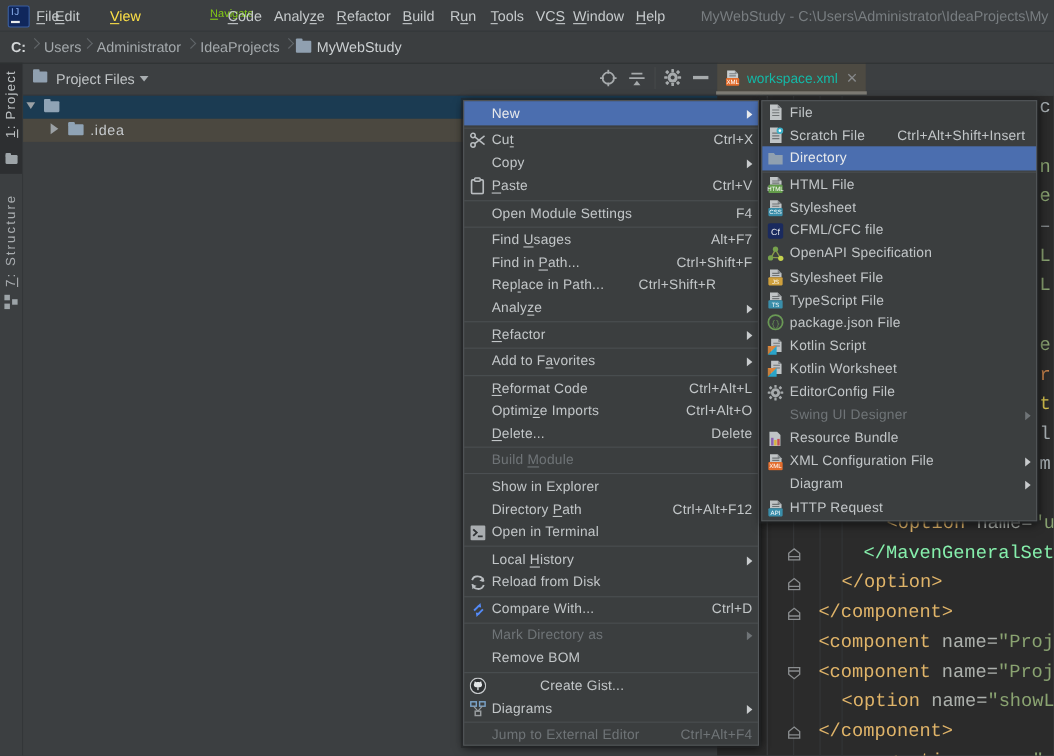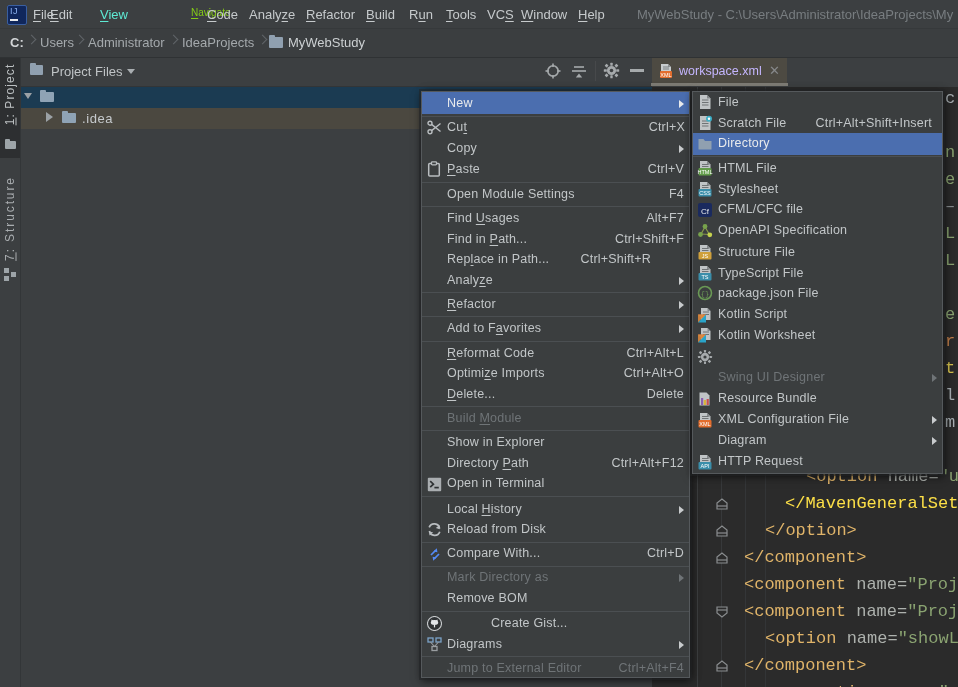--- a/index.html
+++ b/index.html
@@ -17,21 +17,21 @@
 svg{position:absolute;}
 </style></head><body>
 <div id="root">
 
 <div class="abs" style="left:0;top:0;width:958px;height:28px;background:#3c3f41;"></div>
 <div class="abs" style="left:7px;top:5px;width:18px;height:18px;background:#10275c;border:1px solid #3a5fa0;border-radius:2px;"></div>
 <div class="abs" style="left:10px;top:6px;font-size:9px;font-weight:normal;color:#8fb4f2;letter-spacing:0.5px;">IJ</div>
 <div class="abs" style="left:10px;top:19px;width:8px;height:1.5px;background:#e8eaec;"></div>
 <div class="mi" style="left:33px;top:7px;font-size:13px;color:#c6cacc;"><u>F</u>ile</div>
 <div class="mi" style="left:50px;top:7px;font-size:13px;color:#c6cacc;"><u>E</u>dit</div>
-<div class="mi" style="left:100px;top:7px;font-size:13px;color:#5eead4;"><u>V</u>iew</div>
+<div class="mi" style="left:100px;top:7px;font-size:13px;color:#fde047;"><u>V</u>iew</div>
 <div class="mi" style="left:143px;top:7px;font-size:10px;color:#84cc16;margin-left:48px;"><u>N</u>avigate</div>
 <div class="mi" style="left:207px;top:7px;font-size:13px;color:#c6cacc;"><u>C</u>ode</div>
 <div class="mi" style="left:249px;top:7px;font-size:13px;color:#c6cacc;">Analy<u>z</u>e</div>
 <div class="mi" style="left:306px;top:7px;font-size:13px;color:#c6cacc;"><u>R</u>efactor</div>
 <div class="mi" style="left:366px;top:7px;font-size:13px;color:#c6cacc;"><u>B</u>uild</div>
 <div class="mi" style="left:409px;top:7px;font-size:13px;color:#c6cacc;">R<u>u</u>n</div>
 <div class="mi" style="left:446px;top:7px;font-size:13px;color:#c6cacc;"><u>T</u>ools</div>
 <div class="mi" style="left:487px;top:7px;font-size:13px;color:#c6cacc;">VC<u>S</u></div>
 <div class="mi" style="left:521px;top:7px;font-size:13px;color:#c6cacc;"><u>W</u>indow</div>
 <div class="mi" style="left:578px;top:7px;font-size:13px;color:#c6cacc;"><u>H</u>elp</div>
@@ -97,30 +97,30 @@
 <div class="abs" style="left:652px;top:57px;width:135px;height:27px;background:#4d4a42;"></div>
 <div class="abs" style="left:651px;top:83px;width:137px;height:3px;background:#7f7d76;"></div>
 <svg style="left:658px;top:63px;" width="16" height="16" viewBox="0 0 16 16">
 <path d="M3 1 h7 l3 3 v4 H3 Z" fill="#c8ccce"></path>
 <path d="M10 1 l3 3 h-3 Z" fill="#8e9294"></path>
 <line x1="5" y1="4" x2="11" y2="4" stroke="#7d8183" stroke-width="1"></line>
 <line x1="5" y1="6" x2="11" y2="6" stroke="#7d8183" stroke-width="1"></line>
 <rect x="2" y="8" width="12" height="7" rx="1" fill="#e36d2d"></rect>
 <text x="8" y="13.6" font-size="5.5" fill="#fff" text-anchor="middle" font-family="Liberation Sans">XML</text>
 </svg>
-<div class="mi" style="left:679px;top:64px;font-size:12.5px;color:#c4b5fd;">workspace.xml</div>
+<div class="mi" style="left:679px;top:64px;font-size:12.5px;color:#14b8a6;">workspace.xml</div>
 <div class="mi" style="left:769px;top:63px;font-size:13px;color:#87898b;">✕</div>
 <div class="abs" style="left:0;top:57px;width:958px;height:1px;background:#2f3234;"></div>
 <div class="abs" style="left:652px;top:87px;width:306px;height:600px;overflow:hidden;">
 <div class="abs" style="left:45px;top:0;width:1px;height:600px;background:#3d3f41;"></div>
 <div class="abs" style="left:69px;top:0;width:1px;height:600px;background:#37393b;"></div>
 <div class="abs" style="left:93px;top:0;width:1px;height:600px;background:#343638;"></div>
 <div class="abs" style="left:113px;top:0;width:1px;height:600px;background:#333537;"></div>
 <div class="abs" style="left:154px;top:377px;height:26px;line-height:26px;font-family:'Liberation Mono', monospace;font-size:17px;white-space:pre;"><span style="color:#e0b469">&lt;option </span><span style="color:#adb1ad">name=</span><span style="color:#8aa371">"u</span></div>
-<div class="abs" style="left:133px;top:404px;height:26px;line-height:26px;font-family:'Liberation Mono', monospace;font-size:17px;white-space:pre;"><span style="color:#fde047">&lt;/MavenGeneralSet</span></div>
+<div class="abs" style="left:133px;top:404px;height:26px;line-height:26px;font-family:'Liberation Mono', monospace;font-size:17px;white-space:pre;"><span style="color:#86efac">&lt;/MavenGeneralSet</span></div>
 <div class="abs" style="left:113px;top:431px;height:26px;line-height:26px;font-family:'Liberation Mono', monospace;font-size:17px;white-space:pre;"><span style="color:#e0b469">&lt;/option&gt;</span></div>
 <div class="abs" style="left:92px;top:458px;height:26px;line-height:26px;font-family:'Liberation Mono', monospace;font-size:17px;white-space:pre;"><span style="color:#e0b469">&lt;/component&gt;</span></div>
 <div class="abs" style="left:92px;top:485px;height:26px;line-height:26px;font-family:'Liberation Mono', monospace;font-size:17px;white-space:pre;"><span style="color:#e0b469">&lt;component </span><span style="color:#adb1ad">name=</span><span style="color:#8aa371">"Proj</span></div>
 <div class="abs" style="left:92px;top:512px;height:26px;line-height:26px;font-family:'Liberation Mono', monospace;font-size:17px;white-space:pre;"><span style="color:#e0b469">&lt;component </span><span style="color:#adb1ad">name=</span><span style="color:#8aa371">"Proj</span></div>
 <div class="abs" style="left:113px;top:539px;height:26px;line-height:26px;font-family:'Liberation Mono', monospace;font-size:17px;white-space:pre;"><span style="color:#e0b469">&lt;option </span><span style="color:#adb1ad">name=</span><span style="color:#8aa371">"showL</span></div>
 <div class="abs" style="left:92px;top:566px;height:26px;line-height:26px;font-family:'Liberation Mono', monospace;font-size:17px;white-space:pre;"><span style="color:#e0b469">&lt;/component&gt;</span></div>
 <div class="abs" style="left:154px;top:593px;height:26px;line-height:26px;font-family:'Liberation Mono', monospace;font-size:17px;white-space:pre;"><span style="color:#e0b469">&lt;option </span><span style="color:#adb1ad">name=</span><span style="color:#8aa371">"u</span></div>
 <div class="abs" style="left:293px;top:-1px;height:26px;line-height:26px;font-family:'Liberation Mono', monospace;font-size:17px;color:#a9b0b4;">c</div>
 <div class="abs" style="left:293px;top:53px;height:26px;line-height:26px;font-family:'Liberation Mono', monospace;font-size:17px;color:#8aa371;">n</div>
 <div class="abs" style="left:293px;top:80px;height:26px;line-height:26px;font-family:'Liberation Mono', monospace;font-size:17px;color:#8aa371;">e</div>
@@ -387,21 +387,21 @@
     </div>
 <svg style="left:697px;top:244.0px;" width="16" height="16" viewBox="0 0 16 16">
 <path d="M3 1 h7 l3.5 3.5 V8 H3 Z" fill="#c0c4c6"></path>
 <path d="M10 1 l3.5 3.5 H10 Z" fill="#83878a"></path>
 <line x1="5" y1="4.5" x2="11.5" y2="4.5" stroke="#6f7375" stroke-width="1"></line>
 <line x1="5" y1="6.5" x2="11.5" y2="6.5" stroke="#6f7375" stroke-width="1"></line>
 <rect x="1.5" y="8" width="13" height="7.5" rx="1" fill="#cfa03c"></rect>
 <text x="8" y="13.8" font-size="5.5" fill="#fff" text-anchor="middle" font-family="Liberation Sans">JS</text>
 </svg>
 <div class="row" style="left:693px;top:241.5px;width:249px;">
-      <span class="lbl">Structure File</span>
+      <span class="lbl">Stylesheet File</span>
     </div>
 <svg style="left:697px;top:265.0px;" width="16" height="16" viewBox="0 0 16 16">
 <path d="M3 1 h7 l3.5 3.5 V8 H3 Z" fill="#c0c4c6"></path>
 <path d="M10 1 l3.5 3.5 H10 Z" fill="#83878a"></path>
 <line x1="5" y1="4.5" x2="11.5" y2="4.5" stroke="#6f7375" stroke-width="1"></line>
 <line x1="5" y1="6.5" x2="11.5" y2="6.5" stroke="#6f7375" stroke-width="1"></line>
 <rect x="1.5" y="8" width="13" height="7.5" rx="1" fill="#3a8eaa"></rect>
 <text x="8" y="13.8" font-size="5.5" fill="#fff" text-anchor="middle" font-family="Liberation Sans">TS</text>
 </svg>
 <div class="row" style="left:693px;top:262.5px;width:249px;">
@@ -445,20 +445,23 @@
         <rect x="7.4" y="13.2" width="2.2" height="2.8" rx="0.5"></rect>
 <rect x="1" y="7.4" width="2.8" height="2.2" rx="0.5"></rect>
         <rect x="13.2" y="7.4" width="2.8" height="2.2" rx="0.5"></rect>
 <rect x="2.5" y="2.5" width="2.6" height="2.6" rx="0.5" transform="rotate(45 3.8 3.8)"></rect>
 <rect x="11.9" y="2.5" width="2.6" height="2.6" rx="0.5" transform="rotate(45 13.2 3.8)"></rect>
 <rect x="2.5" y="11.9" width="2.6" height="2.6" rx="0.5" transform="rotate(45 3.8 13.2)"></rect>
 <rect x="11.9" y="11.9" width="2.6" height="2.6" rx="0.5" transform="rotate(45 13.2 13.2)"></rect>
 </g>
       <circle cx="8.5" cy="8.5" r="1.7" fill="#3b3e3f"></circle>
 </svg>
+<div class="row" style="left:693px;top:346.0px;width:249px;">
+      <span class="lbl">EditorConfig File</span>
+    </div>
 <div class="row" style="left:693px;top:367.0px;width:249px;">
       <span class="lbl dis">Swing UI Designer</span>
       <span class="arr arrd"></span>
     </div>
 <svg style="left:697px;top:390.5px;" width="16" height="16" viewBox="0 0 16 16">
 <path d="M2.5 1.5 h7 l3 3 V14.5 h-10 Z" fill="#c0c4c6"></path>
 <rect x="4" y="7" width="2.2" height="7" fill="#8a5fb0"></rect>
 <rect x="6.8" y="9" width="2.2" height="5" fill="#d8b43c"></rect>
 <rect x="9.6" y="8" width="2.2" height="6" fill="#c84f4f"></rect>
 </svg>

